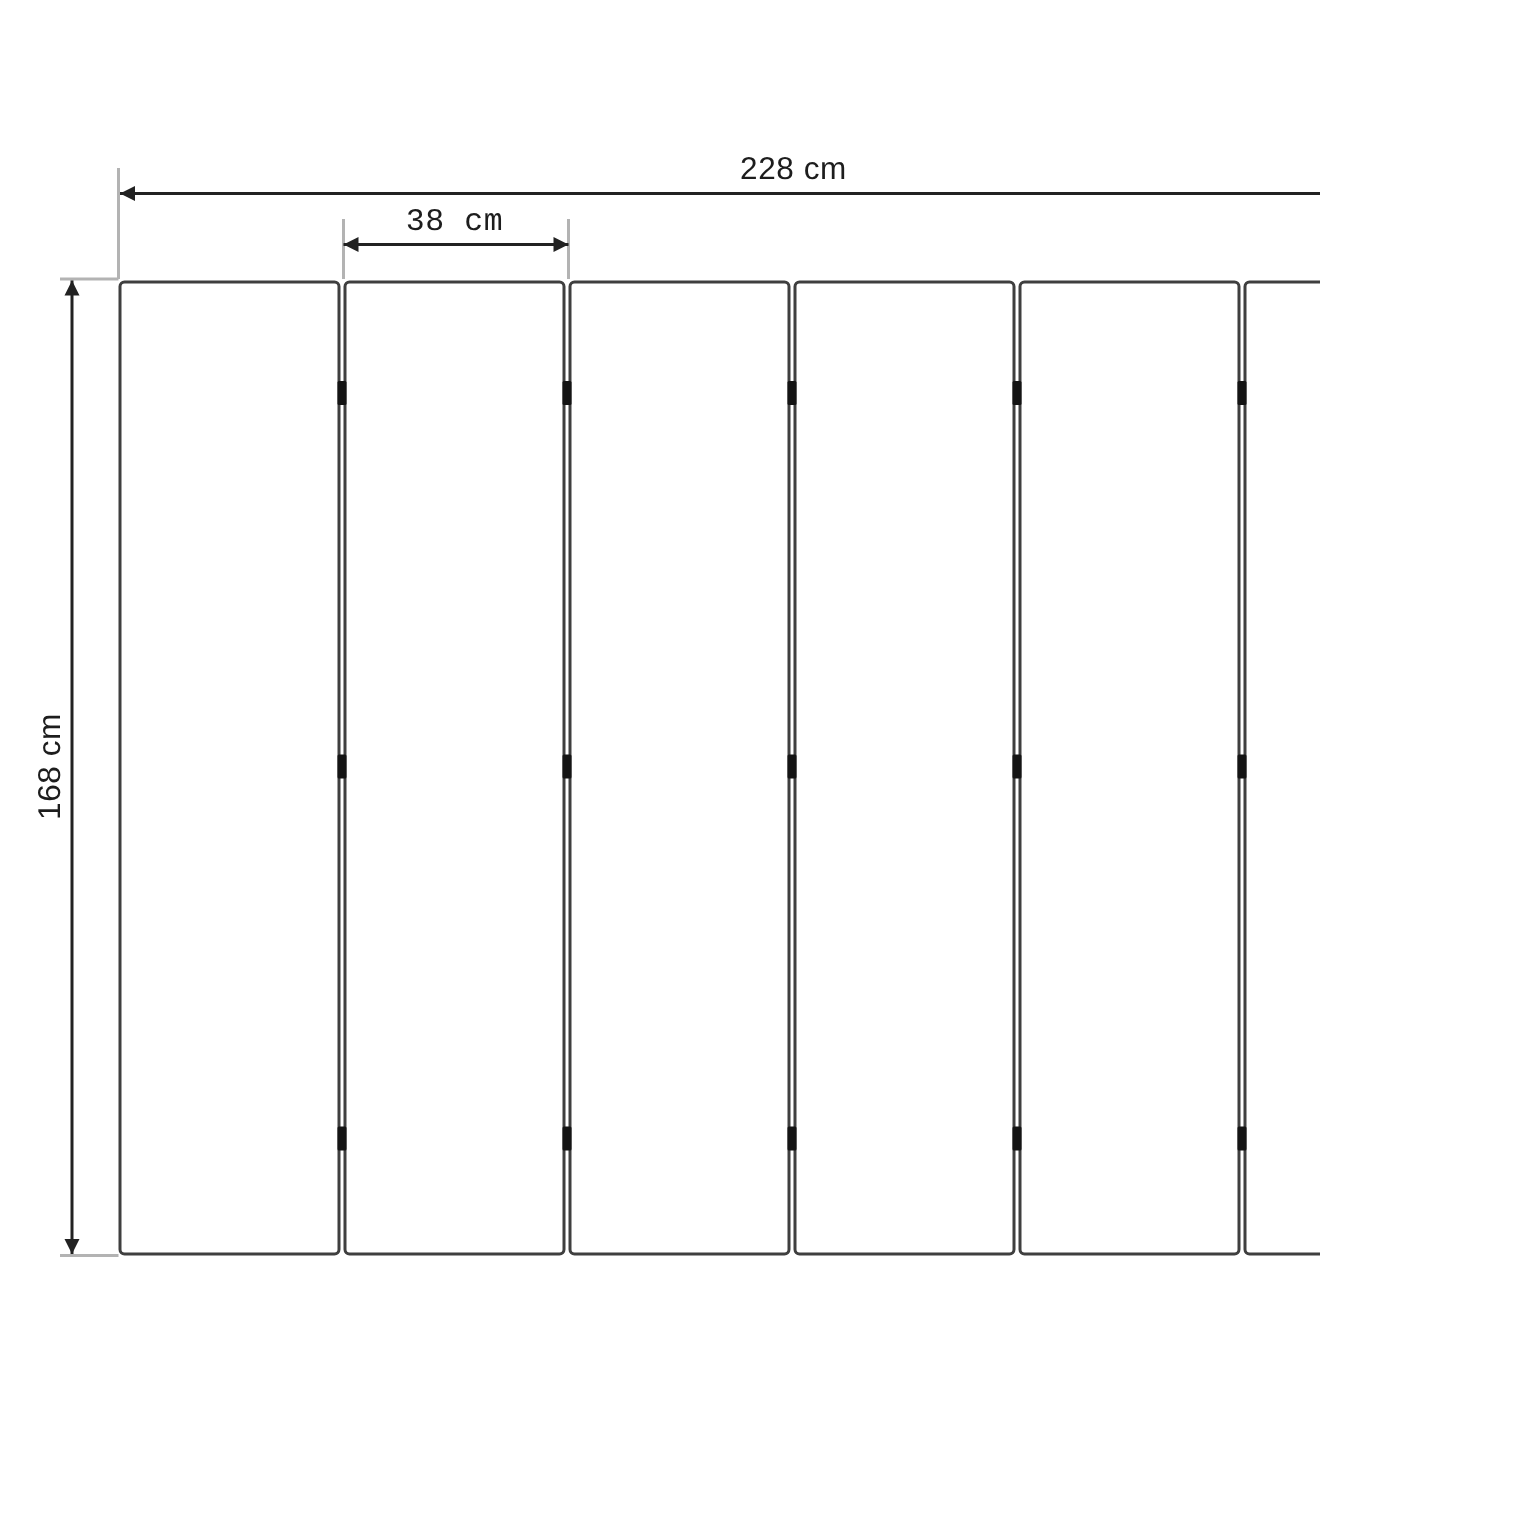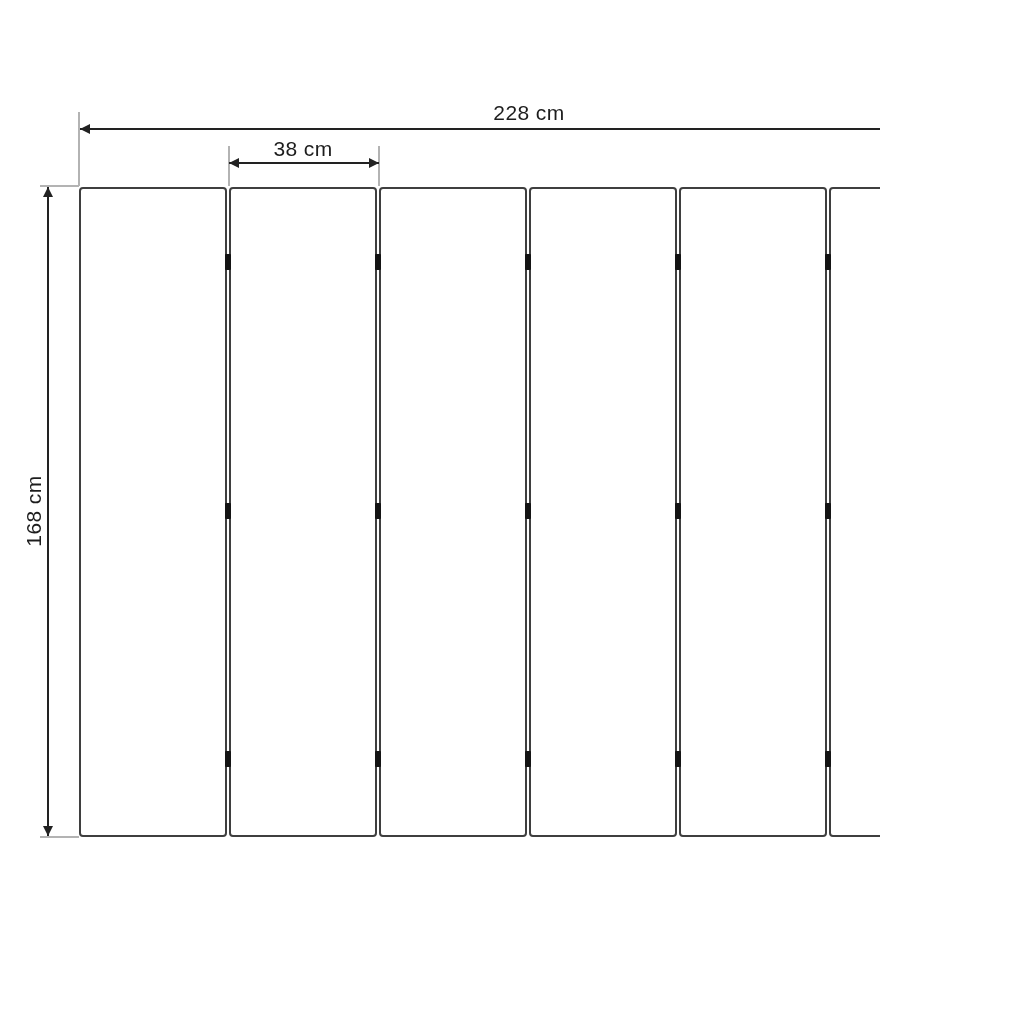--- a/index.html
+++ b/index.html
@@ -73,21 +73,21 @@
     <span class="ah right"></span>
   </div>
   <div class="dim-label" style="left:529px; top:113px;">228 cm</div>
 
   <div class="ext v" style="left:228px; top:146px; height:40px;"></div>
   <div class="ext v" style="left:378px; top:146px; height:40px;"></div>
   <div class="dim h" style="left:229px; top:162px; width:150px;">
     <span class="ah left"></span>
     <span class="ah right"></span>
   </div>
-  <div class="dim-label" style="left:303px; top:149px;">38 cm</div>
+  <div class="dim-label" style="left:303px; top:149px;font-family:Liberation Mono, monospace;">38 cm</div>
 
   <div class="ext h" style="left:40px; top:185px; width:39px;"></div>
   <div class="ext h" style="left:40px; top:836px; width:39px;"></div>
   <div class="dim v" style="left:47px; top:187px; height:649px;">
     <span class="ah up"></span>
     <span class="ah down"></span>
   </div>
   <div class="dim-label rot" style="left:34px; top:511px;">168 cm</div>
 
   <div>

